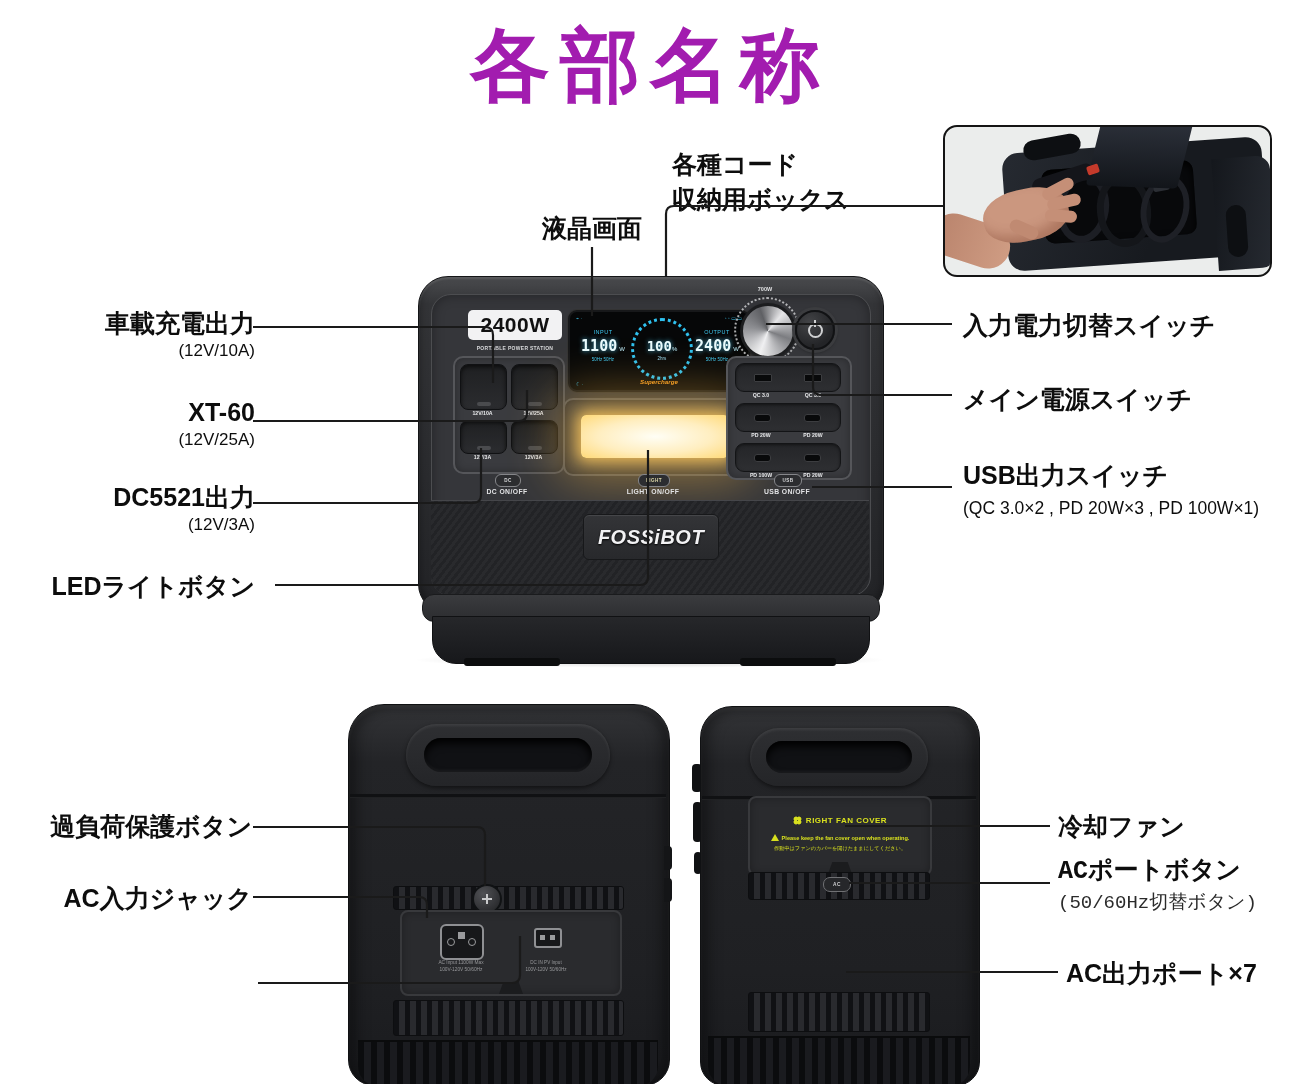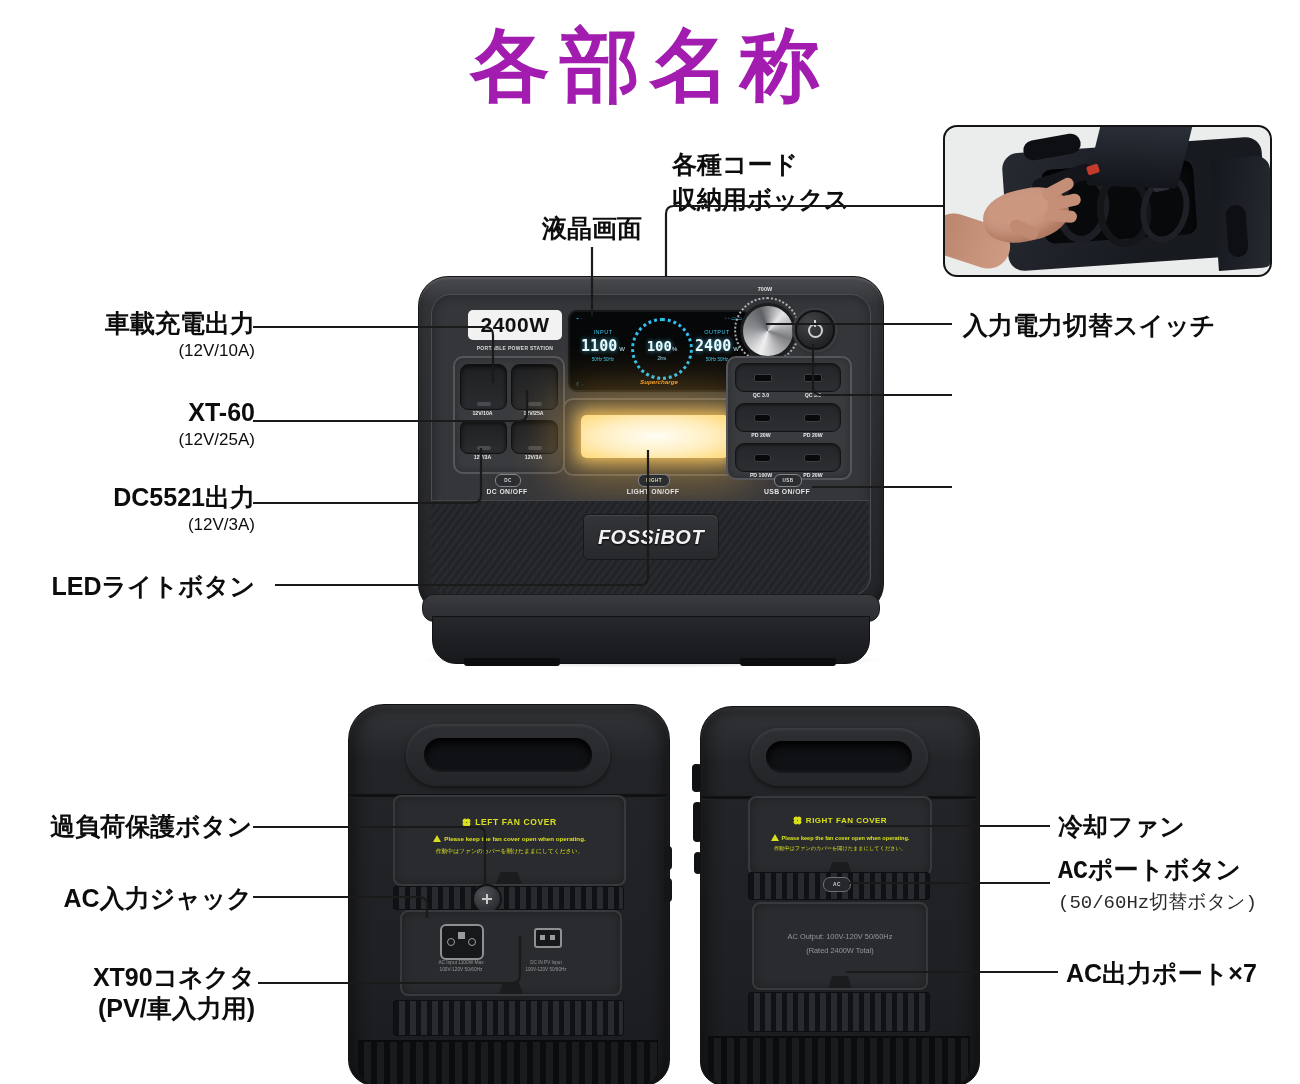--- a/index.html
+++ b/index.html
@@ -164,32 +164,20 @@
   </div>
 
   <div class="abs" id="backL" style="left:348px;top:700px;width:320px;height:384px;">
     <div class="abs" style="left:0;top:4px;width:320px;height:380px;border-radius:36px 36px 26px 26px;background:linear-gradient(180deg,#333437 0%,#232427 15%,#1f2023 70%,#1a1b1e 100%);border:1px solid #101113;box-shadow:inset 8px 0 14px rgba(0,0,0,.35),inset -8px 0 14px rgba(0,0,0,.35),inset 0 3px 3px rgba(255,255,255,.08);"></div>
     <div class="abs" style="left:316px;top:146px;width:8px;height:24px;background:#141517;border-radius:0 4px 4px 0;"></div>
     <div class="abs" style="left:316px;top:178px;width:8px;height:24px;background:#141517;border-radius:0 4px 4px 0;"></div>
     <div class="abs" style="left:58px;top:24px;width:204px;height:62px;border-radius:31px;background:linear-gradient(180deg,#2e2f32,#242528);box-shadow:inset 0 2px 3px rgba(255,255,255,.08),0 2px 4px rgba(0,0,0,.5);"></div>
     <div class="abs" style="left:76px;top:38px;width:168px;height:34px;border-radius:17px;background:#101114;box-shadow:inset 0 5px 8px #000,inset 0 -2px 3px rgba(255,255,255,.06);"></div>
     <div class="abs" style="left:2px;top:94px;width:316px;height:3px;background:#101113;border-bottom:1px solid rgba(255,255,255,.07);"></div>
 
-    <div class="panel" style="left:45px;top:95px;width:229px;height:87px;">
-      <div class="abs" style="left:0;top:20px;width:229px;display:flex;align-items:center;justify-content:center;gap:4px;">
-        <span class="fan-ico"></span>
-        <span class="ytx" style="position:static;font-size:8.5px;font-weight:bold;letter-spacing:.6px;">LEFT FAN COVER</span>
-      </div>
-      <div class="abs" style="left:0;top:38px;width:229px;display:flex;align-items:center;justify-content:center;gap:3px;">
-        <span class="warn-ico"></span>
-        <span class="ytx" style="position:static;font-size:6.2px;font-weight:bold;">Please keep the fan cover open when operating.</span>
-      </div>
-      <div class="ytx" style="left:0;top:50px;width:229px;font-size:5.8px;">作動中はファンのカバーを開けたままにしてください。</div>
-      <div class="latch" style="left:101px;top:75px;width:26px;height:12px;"></div>
-    </div>
 
     <div class="grille" style="left:45px;top:186px;width:229px;height:22px;"></div>
     <div class="abs" style="left:124px;top:184px;width:26px;height:26px;border-radius:50%;background:radial-gradient(circle at 35% 30%,#505155,#2b2c2f 75%);border:2px solid #101214;display:flex;align-items:center;justify-content:center;">
       <span class="scr-x"></span>
     </div>
 
     <div class="panel" style="left:52px;top:210px;width:218px;height:82px;">
       <div class="abs" style="left:38px;top:12px;width:40px;height:32px;border:2px solid #8f9093;border-radius:6px;background:#17181a;">
         <span class="abs" style="left:5px;top:12px;width:6px;height:6px;border:1.5px solid #9a9b9d;border-radius:50%;"></span>
         <span class="abs" style="left:26px;top:12px;width:6px;height:6px;border:1.5px solid #9a9b9d;border-radius:50%;"></span>
@@ -228,25 +216,20 @@
         <span class="warn-ico"></span>
         <span class="ytx" style="position:static;font-size:5.6px;font-weight:bold;">Please keep the fan cover open when operating.</span>
       </div>
       <div class="ytx" style="left:0;top:47px;width:180px;font-size:5.2px;">作動中はファンのカバーを開けたままにしてください。</div>
       <div class="latch" style="left:78px;top:64px;width:24px;height:12px;"></div>
     </div>
 
     <div class="grille" style="left:48px;top:166px;width:180px;height:26px;"></div>
     <div class="abs" style="left:123px;top:171px;width:26px;height:13px;border-radius:7px;border:1.5px solid #6f7073;background:#26272a;display:flex;align-items:center;justify-content:center;font-size:4.8px;color:#d0d1d3;letter-spacing:.5px;font-weight:bold;">AC</div>
 
-    <div class="panel" style="left:52px;top:196px;width:172px;height:84px;">
-      <div class="gtx" style="left:0;top:28px;width:172px;font-size:7.4px;">AC Output: 100V-120V 50/60Hz</div>
-      <div class="gtx" style="left:0;top:42px;width:172px;font-size:7.4px;">(Rated 2400W Total)</div>
-      <div class="latch" style="left:74px;top:72px;width:24px;height:12px;"></div>
-    </div>
 
     <div class="grille" style="left:48px;top:286px;width:180px;height:38px;"></div>
     <div class="abs" style="left:8px;top:330px;width:262px;height:48px;border-radius:0 0 20px 20px;background:repeating-linear-gradient(90deg,#0b0c0e 0 6px,#1a1b1f 6px 13px);border-top:2px solid #0a0b0c;"></div>
   </div>
 
   <svg id="lines" width="1300" height="1084" viewBox="0 0 1300 1084">
     <path d="M592,247 V316"></path>
     <path d="M666,276 V214 Q666,206 674,206 H943"></path>
     <path d="M253,327 H485 Q493,327 493,335 V383"></path>
     <path d="M253,421 H519 Q527,421 527,413 V390"></path>
@@ -281,29 +264,32 @@
   <div class="lbl ctr" style="left:537px;top:212px;width:110px;">
     <span>液晶画面</span>
   </div>
   <div class="lbl" style="left:963px;top:309px;">
     <span>入力電力切替スイッチ</span>
   </div>
   <div class="lbl" style="left:672px;top:147px;line-height:1.38;">
     <span>各種コード</span><br>
     <span>収納用ボックス</span>
   </div>
+  <div class="lbl" style="left:963px;top:383px;">
+    <span>メイン電源スイッチ</span>
+  </div>
+  <div class="lbl" style="left:963px;top:459px;">
+    <span>USB出力スイッチ</span>
+    <span class="sub" style="font-size:17.5px;margin-top:5px;">(QC 3.0×2 , PD 20W×3 , PD 100W×1)</span>
+  </div>
   <div class="lbl ra" style="left:30px;top:810px;width:222px;">
     <span>過負荷保護ボタン</span>
   </div>
   <div class="lbl ra" style="left:30px;top:882px;width:222px;">
     <span>AC入力ジャック</span>
-  </div>
-  <div class="lbl ra" style="left:30px;top:962px;width:225px;line-height:1.25;">
-    <span>XT90コネクタ</span><br>
-    <span>(PV/車入力用)</span>
   </div>
   <div class="lbl" style="left:1058px;top:810px;">
     <span>冷却ファン</span>
   </div>
   <div class="lbl" style="left:1058px;top:856px;font-family:Liberation Mono, monospace;">
     <span>ACポートボタン</span>
     <span class="sub" style="font-size:19px;font-weight:400;color:#2b2b2b;margin-top:2px;">(50/60Hz切替ボタン)</span>
   </div>
   <div class="lbl" style="left:1066px;top:957px;">
     <span>AC出力ポート×7</span>

